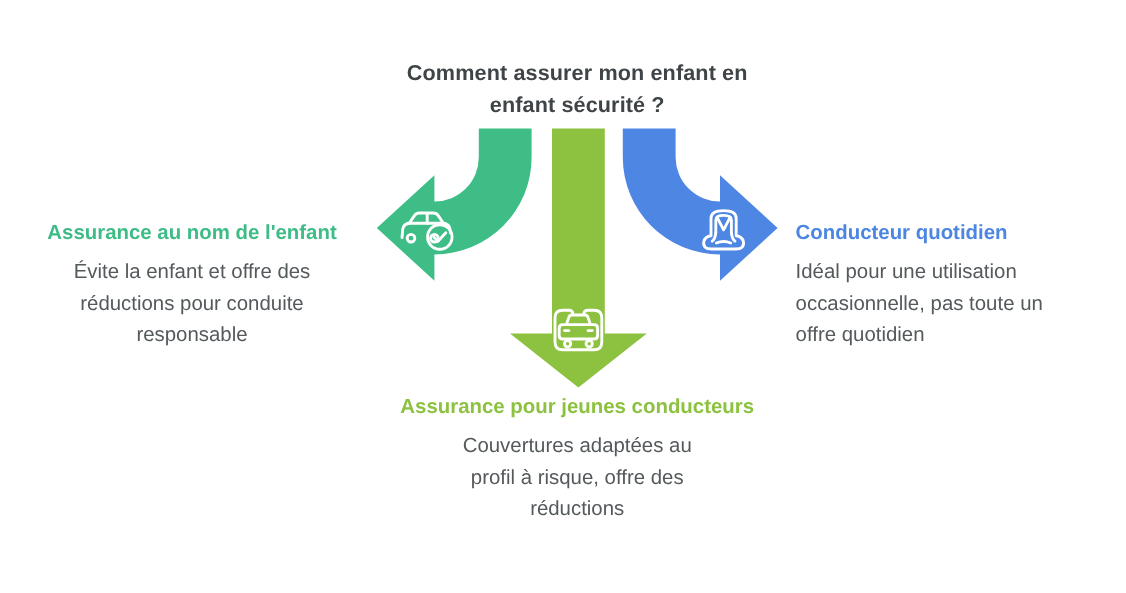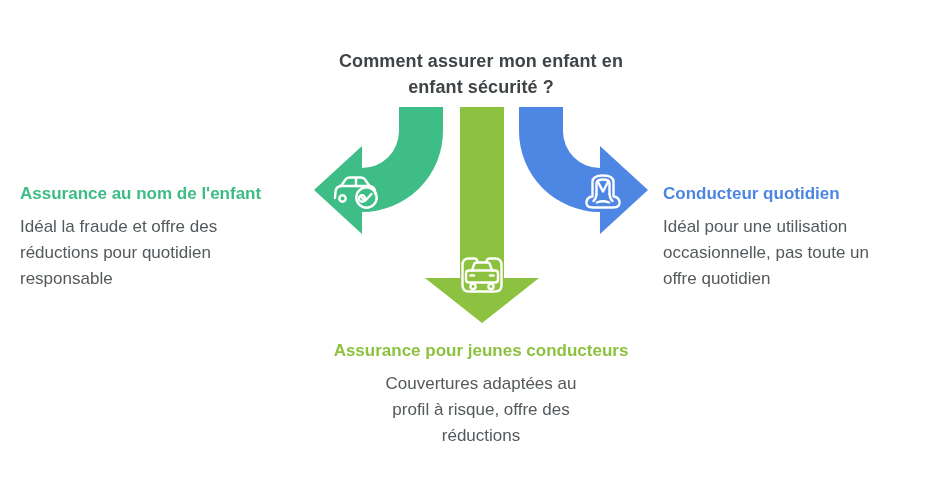--- a/index.html
+++ b/index.html
@@ -13,25 +13,25 @@
     font-size:18px;font-weight:bold;line-height:26px;color:#3f4447;letter-spacing:.1px;
   }
   .arrows-svg{position:absolute;left:0;top:0;}
   .icon-svg{position:absolute;}
   .icon-svg path,.icon-svg circle,.icon-svg line{
     fill:none;stroke:#ffffff;stroke-width:2.4;stroke-linecap:round;stroke-linejoin:round;
   }
   .branch{position:absolute;}
   .branch-title{font-size:17px;font-weight:bold;line-height:22px;margin-bottom:9px;}
   .branch-desc{font-size:17px;line-height:26px;color:#54595c;}
-  .branch-left{top:183px;left:20px;width:280px;text-align:left;}
+  .branch-left{top:183px;left:20px;width:280px;text-align:center;}
   .branch-left .branch-title{color:#3dbc85;}
   .branch-right{top:183px;left:663px;width:260px;text-align:left;}
   .branch-right .branch-title{color:#4c86e2;}
-  .branch-bottom{top:340px;left:150px;width:662px;text-align:center;}
+  .branch-bottom{top:328px;left:150px;width:662px;text-align:center;}
   .branch-bottom .branch-title{color:#8cc23f;}
 </style>
 </head>
 <body>
 
 <div class="stage">
 
   <div class="main-title">
     <div>Comment assurer mon enfant en</div>
     <div>enfant sécurité ?</div>
@@ -68,22 +68,22 @@
     <path d="M 16.5,25 L 16.5,14.5 Q 16.5,10.5 23,10.5 Q 29.5,10.5 29.5,14.5 L 29.5,25"></path>
     <path d="M 17.5,12 L 23,22.5 L 28.5,12"></path>
     <path d="M 16.5,25 Q 16,30 13.5,32"></path>
     <path d="M 29.5,25 Q 30,30 32.5,32"></path>
     <path d="M 17,33.5 Q 23,31 29,33.5"></path>
   </svg>
 
   <div class="branch branch-left">
     <div class="branch-title">Assurance au nom de l'enfant</div>
     <div class="branch-desc">
-      <div>Idéal la fraude et offre des</div>
-      <div>réductions pour quotidien</div>
+      <div>Évite la enfant et offre des</div>
+      <div>réductions pour conduite</div>
       <div>responsable</div>
     </div>
   </div>
 
   <div class="branch branch-right">
     <div class="branch-title">Conducteur quotidien</div>
     <div class="branch-desc">
       <div>Idéal pour une utilisation</div>
       <div>occasionnelle, pas toute un</div>
       <div>offre quotidien</div>

